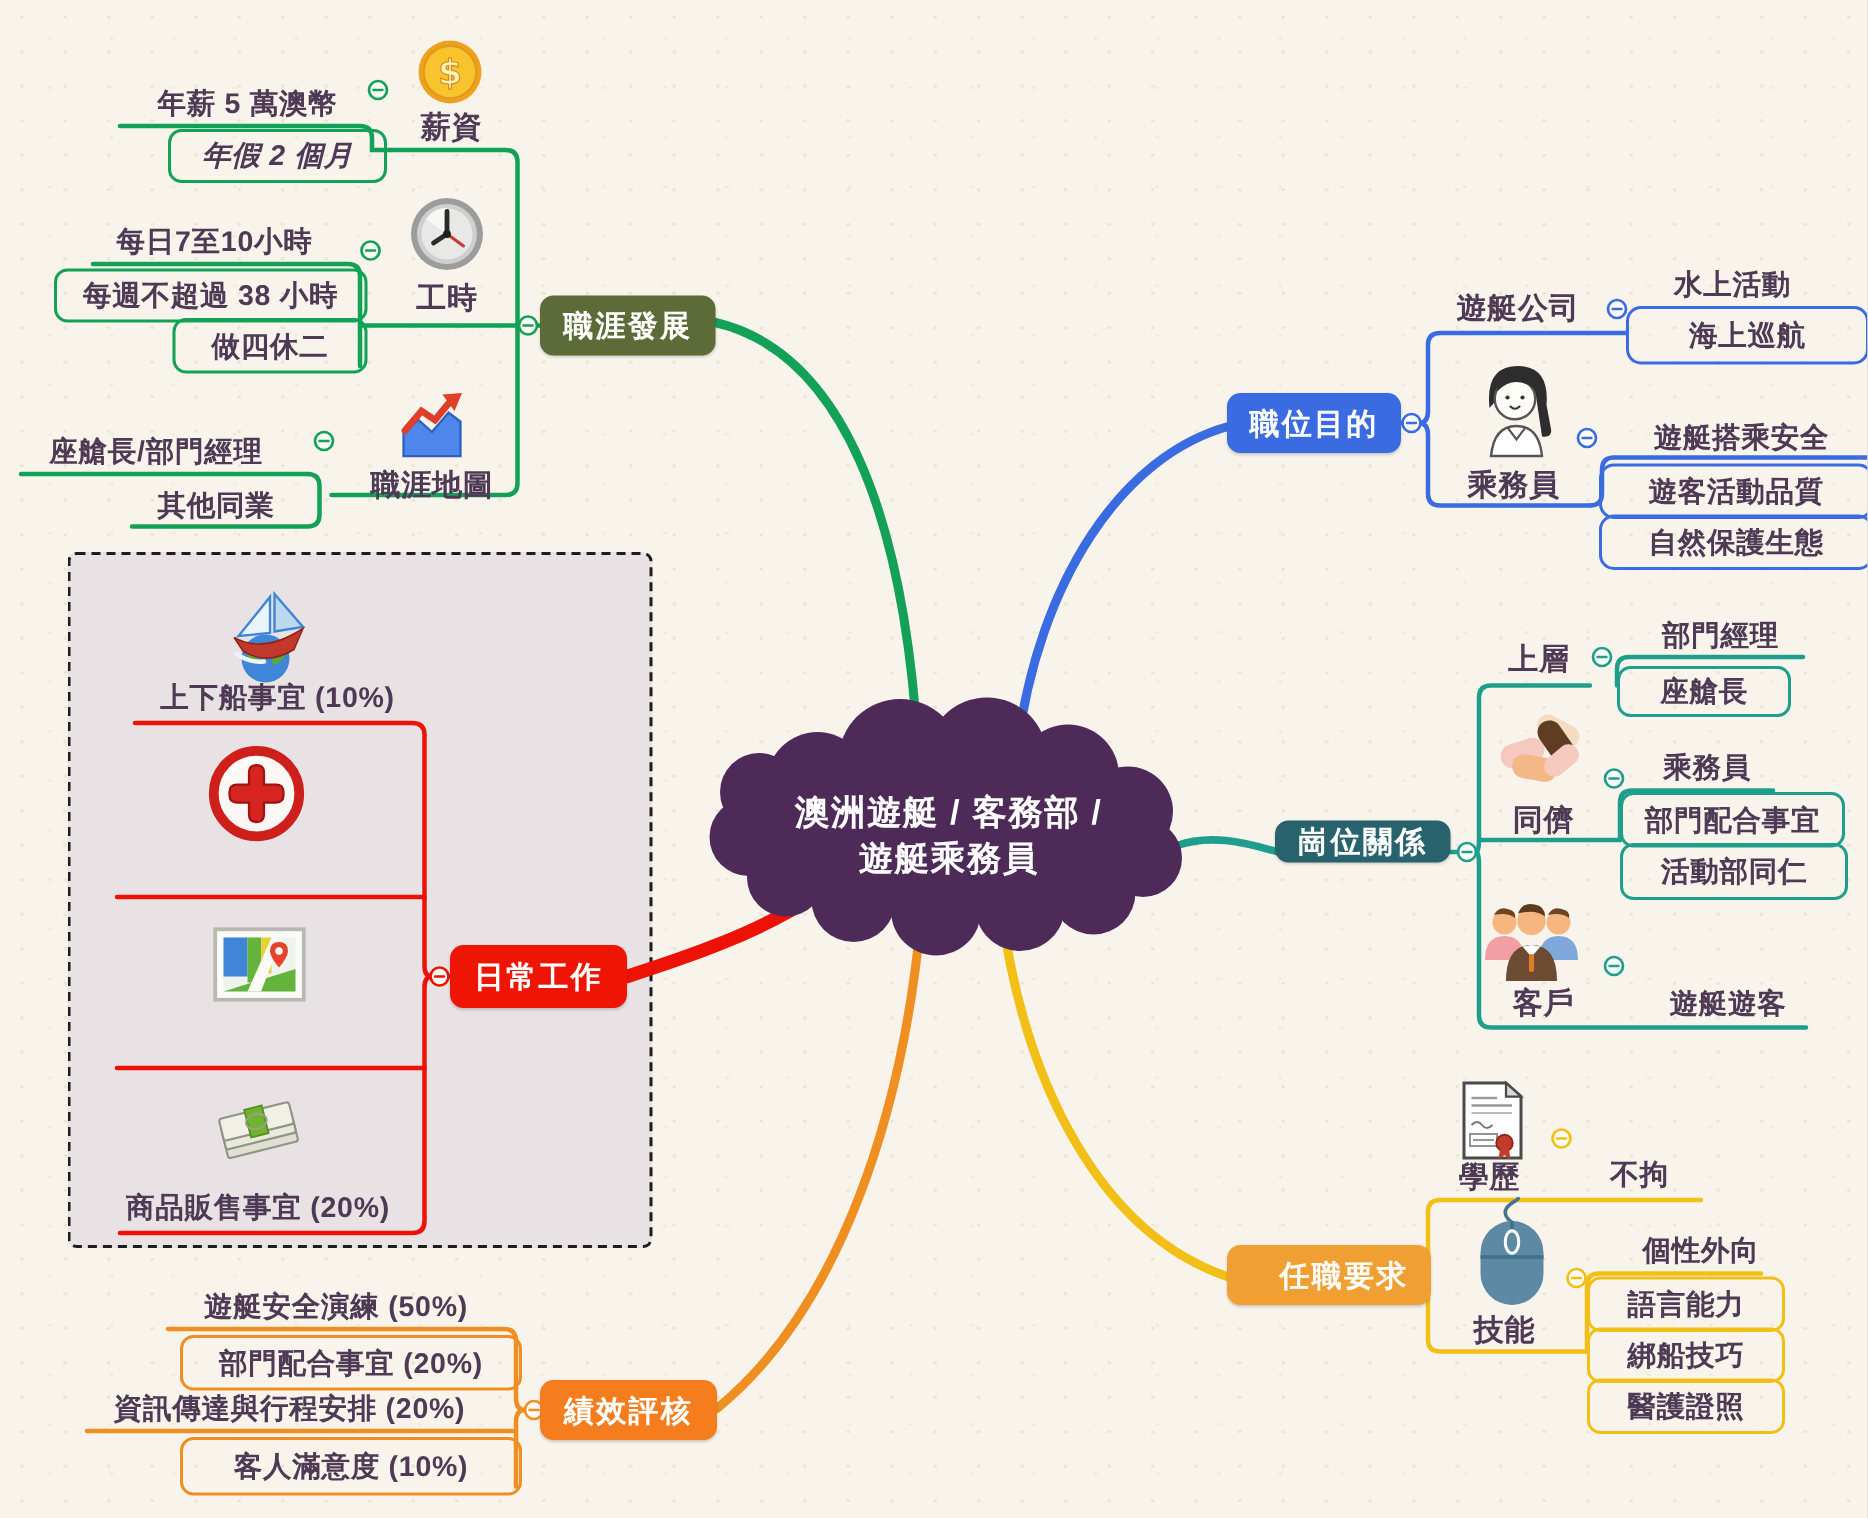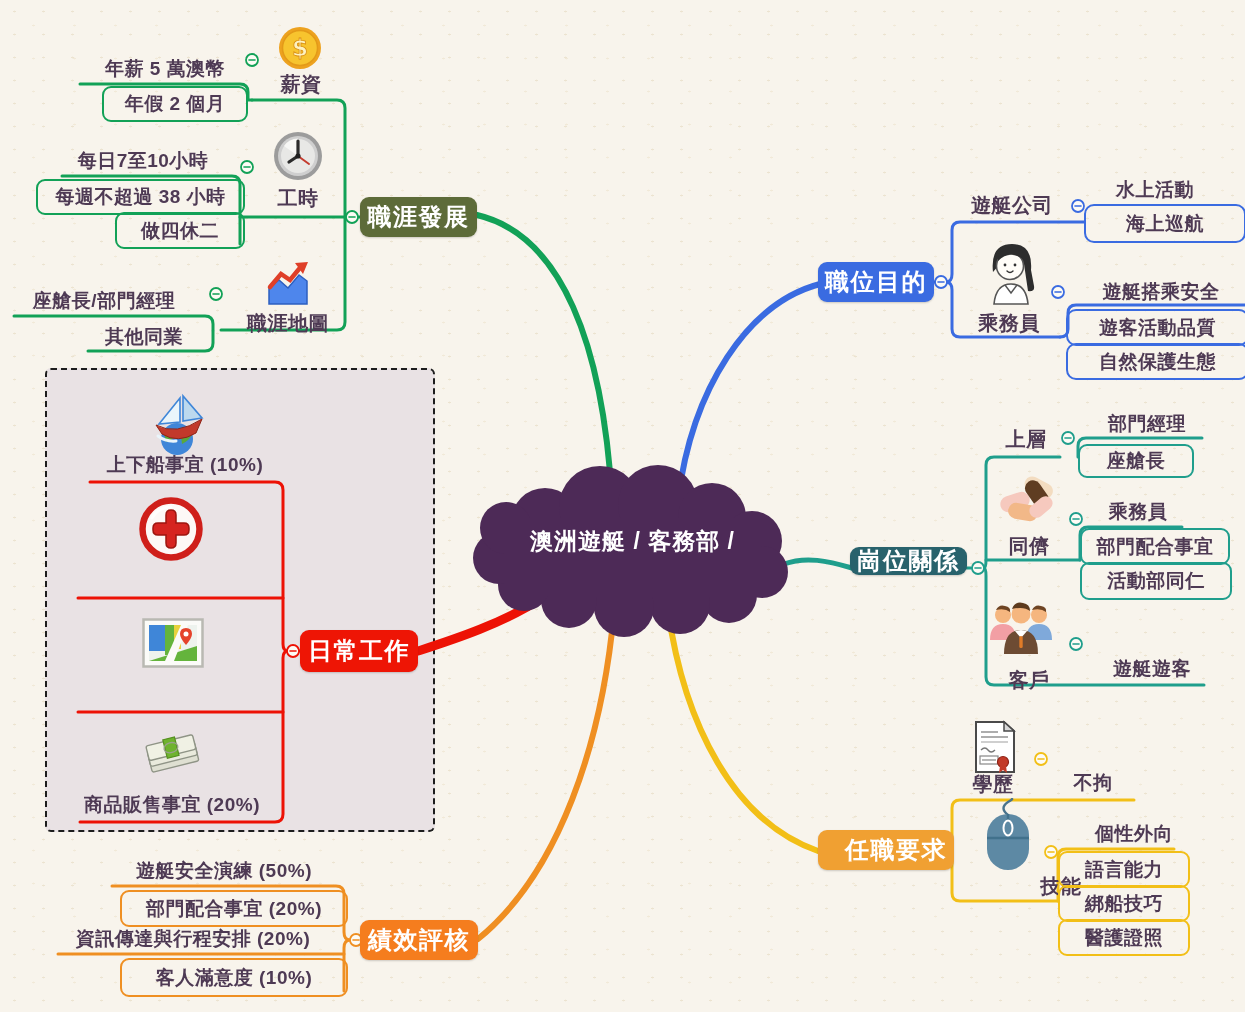--- a/index.html
+++ b/index.html
@@ -24,21 +24,21 @@
     font-weight:bold;white-space:nowrap;letter-spacing:.5px;
   }
   .item{color:#4e3a54;font-size:19px;}
   .blabel{color:#4e3a54;font-size:20px;}
   .box{color:#4e3a54;font-size:19px;border:2.5px solid;border-radius:9px;}
   .box.g{border-color:#12a157;}
   .box.b{border-color:#3a6be1;border-radius:10px;}
   .box.t{border-color:#1f9e8c;}
   .box.y{border-color:#f2bf17;}
   .box.o{border-color:#ef8f22;}
-  .mnode{color:#fff;font-size:24px;border-radius:9px;letter-spacing:1.5px;box-shadow:0 1px 2px rgba(0,0,0,.18);}
+  .mnode{color:#fff;font-size:20px;border-radius:9px;letter-spacing:1.5px;box-shadow:0 1px 2px rgba(0,0,0,.18);}
   .ctext{color:#fff;font-size:23px;letter-spacing:1px;z-index:3;}
   .icon{position:absolute;z-index:2;}
   .icon svg{display:block;width:100%;height:100%;}
 </style>
 </head>
 <body>
 
 <div id="stage">
 
   <div class="dashbox" style="left:45px;top:368px;width:386px;height:460px;"></div>
@@ -179,38 +179,39 @@
           <line x1="1048" y1="852" x2="1054" y2="852" stroke="#f2bf17" stroke-width="1.6"></line>
         </g>
       <g>
           <circle cx="356" cy="940" r="6" fill="#fdfbf5" stroke="#ef8f22" stroke-width="1.8"></circle>
           <line x1="353" y1="940" x2="359" y2="940" stroke="#ef8f22" stroke-width="1.6"></line>
         </g>
     </g>
   </svg>
 
   <div class="ctext" style="left:490px;top:527px;width:285px;height:28px;">澳洲遊艇 / 客務部 /</div>
+  <div class="ctext" style="left:490px;top:558px;width:285px;height:28px;">遊艇乘務員</div>
 
   <div class="mnode" style="left:360px;top:197px;width:117px;height:40px;background:#5d6b39;">職涯發展</div>
   <div class="mnode" style="left:818px;top:262px;width:116px;height:40px;background:#3a6be1;">職位目的</div>
   <div class="mnode" style="left:850px;top:547px;width:117px;height:28px;background:#28626c;">崗位關係</div>
   <div class="mnode" style="left:300px;top:630px;width:118px;height:42px;background:#ee1505;">日常工作</div>
   <div class="mnode" style="left:818px;top:830px;width:116px;height:40px;background:#f0a032;padding-left:20px;">任職要求</div>
   <div class="mnode" style="left:360px;top:920px;width:118px;height:40px;background:#f57d1e;">績效評核</div>
 
   <div class="icon" style="left:278px;top:26px;width:44px;height:44px;">
     <svg viewBox="0 0 44 44">
         <circle cx="22" cy="22" r="21" fill="#eda21f"></circle>
         <circle cx="22" cy="22" r="17.5" fill="#f7c42e" stroke="#e39a18" stroke-width="1.5"></circle>
         <text x="22" y="30" text-anchor="middle" font-size="23" font-weight="bold" fill="#fdf2c0" stroke="#d98d10" stroke-width="0.8" font-family="DejaVu Sans, sans-serif">$</text>
       </svg>
   </div>
   <div class="blabel" style="left:264px;top:71px;width:74px;height:26px;">薪資</div>
   <div class="item" style="left:85px;top:55px;width:160px;height:27px;">年薪 5 萬澳幣</div>
-  <div class="box g" style="left:102px;top:86px;width:142px;height:32px;">年假 2 個月</div>
+  <div class="box g" style="left:112px;top:86px;width:142px;height:32px;font-style:italic;">年假 2 個月</div>
 
   <div class="icon" style="left:272px;top:130px;width:52px;height:52px;">
     <svg viewBox="0 0 52 52">
         <circle cx="26" cy="26" r="24" fill="#9c9c9c"></circle>
         <circle cx="26" cy="26" r="20" fill="#cfcfcf"></circle>
         <circle cx="26" cy="26" r="17" fill="#e8e8e6"></circle>
         <path d="M12 16 A17.5 17.5 0 0 1 26 8.5 V 26 Z" fill="#f7f7f5"></path>
         <line x1="26" y1="26" x2="26" y2="11" stroke="#2b2b2b" stroke-width="3.2" stroke-linecap="round"></line>
         <line x1="26" y1="26" x2="17" y2="32" stroke="#2b2b2b" stroke-width="3.2" stroke-linecap="round"></line>
         <line x1="26" y1="26" x2="37" y2="34" stroke="#c43b2e" stroke-width="2" stroke-linecap="round"></line>
@@ -280,21 +281,21 @@
         <circle cx="51" cy="17" r="8" fill="#f5b67f"></circle>
         <path d="M44 12 Q47 6 53 8 Q59 9 58 14 Q53 10 44 12Z" fill="#6e4423"></path>
         <path d="M38 42 Q38 26 51 26 Q64 26 64 42 Z" fill="#7fa9da"></path>
         <circle cx="33" cy="16" r="9.5" fill="#f5b67f"></circle>
         <path d="M24 11 Q27 3 35 5 Q42 6 42 13 Q36 8 24 11Z" fill="#5d3a1d"></path>
         <path d="M16 56 Q16 32 33 32 Q50 32 50 56 Z" fill="#6d4b33"></path>
         <path d="M27 33 L33 40 L39 33 L33 32 Z" fill="#fff"></path>
         <rect x="31.3" y="38" width="3.4" height="12" rx="1.5" fill="#e07b28"></rect>
       </svg>
   </div>
-  <div class="blabel" style="left:1001px;top:655px;width:56px;height:26px;margin-top:12px;">客戶</div>
+  <div class="blabel" style="left:1001px;top:655px;width:56px;height:26px;">客戶</div>
   <div class="item" style="left:1100px;top:655px;width:104px;height:27px;">遊艇遊客</div>
 
   <div class="icon" style="left:146px;top:392px;width:66px;height:64px;">
     <svg viewBox="0 0 66 64">
         <circle cx="31" cy="47" r="16" fill="#3f86d8"></circle>
         <path d="M18 41 Q24 36 31 40 Q28 48 20 50 Z" fill="#59a83c"></path>
         <path d="M36 52 Q44 48 46 42 Q40 40 35 44 Z" fill="#59a83c"></path>
         <path d="M34 6 L34 30 L13 32 Z" fill="#eaf5fb" stroke="#3f86d8" stroke-width="1.6"></path>
         <path d="M37 4 L37 29 L56 26 Z" fill="#bcd9ee" stroke="#3f86d8" stroke-width="1.6"></path>
         <path d="M10 33 Q30 44 56 27 L50 41 Q32 52 16 42 Z" fill="#c2392b" stroke="#8e2417" stroke-width="1"></path>
@@ -357,21 +358,21 @@
 
   <div class="icon" style="left:982px;top:798px;width:52px;height:74px;">
     <svg viewBox="0 0 52 74">
         <path d="M26 17 Q17 10 26 4 Q31 1 30 1" fill="none" stroke="#49738d" stroke-width="2.4" stroke-linecap="round"></path>
         <rect x="5" y="16" width="42" height="56" rx="21" fill="#5d89a4"></rect>
         <line x1="5" y1="40" x2="47" y2="40" stroke="#41718c" stroke-width="2.4"></line>
         <line x1="26" y1="16" x2="26" y2="33" stroke="#41718c" stroke-width="2.4"></line>
         <ellipse cx="26" cy="30" rx="4.5" ry="7.5" fill="#5d89a4" stroke="#ffffff" stroke-width="2"></ellipse>
       </svg>
   </div>
-  <div class="blabel" style="left:1029px;top:873px;width:64px;height:26px;">技能</div>
+  <div class="blabel" style="left:971px;top:873px;width:64px;height:26px;">技能</div>
   <div class="item" style="left:1082px;top:820px;width:104px;height:27px;">個性外向</div>
   <div class="box y" style="left:1058px;top:851px;width:128px;height:33px;">語言能力</div>
   <div class="box y" style="left:1058px;top:885px;width:128px;height:33px;">綁船技巧</div>
   <div class="box y" style="left:1058px;top:919px;width:128px;height:33px;">醫護證照</div>
 
   <div class="item" style="left:118px;top:857px;width:212px;height:28px;">遊艇安全演練 (50%)</div>
   <div class="box o" style="left:120px;top:890px;width:224px;height:33px;">部門配合事宜 (20%)</div>
   <div class="item" style="left:62px;top:925px;width:262px;height:28px;">資訊傳達與行程安排 (20%)</div>
   <div class="box o" style="left:120px;top:958px;width:224px;height:35px;">客人滿意度 (10%)</div>
 

